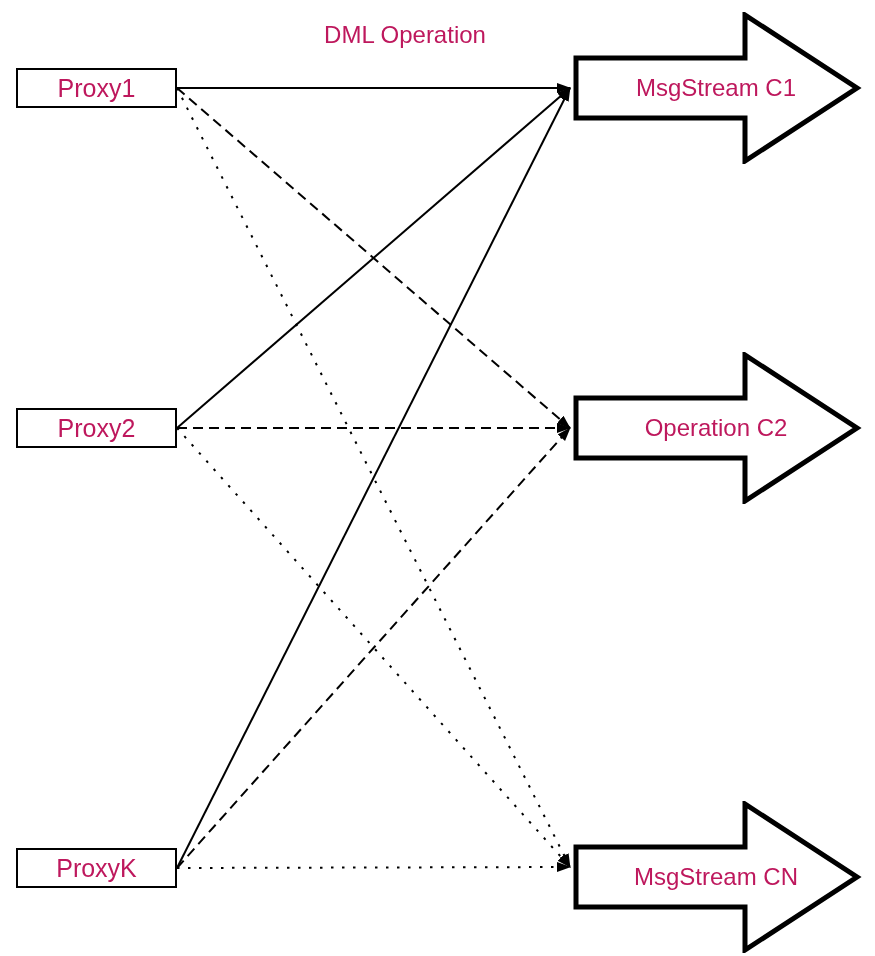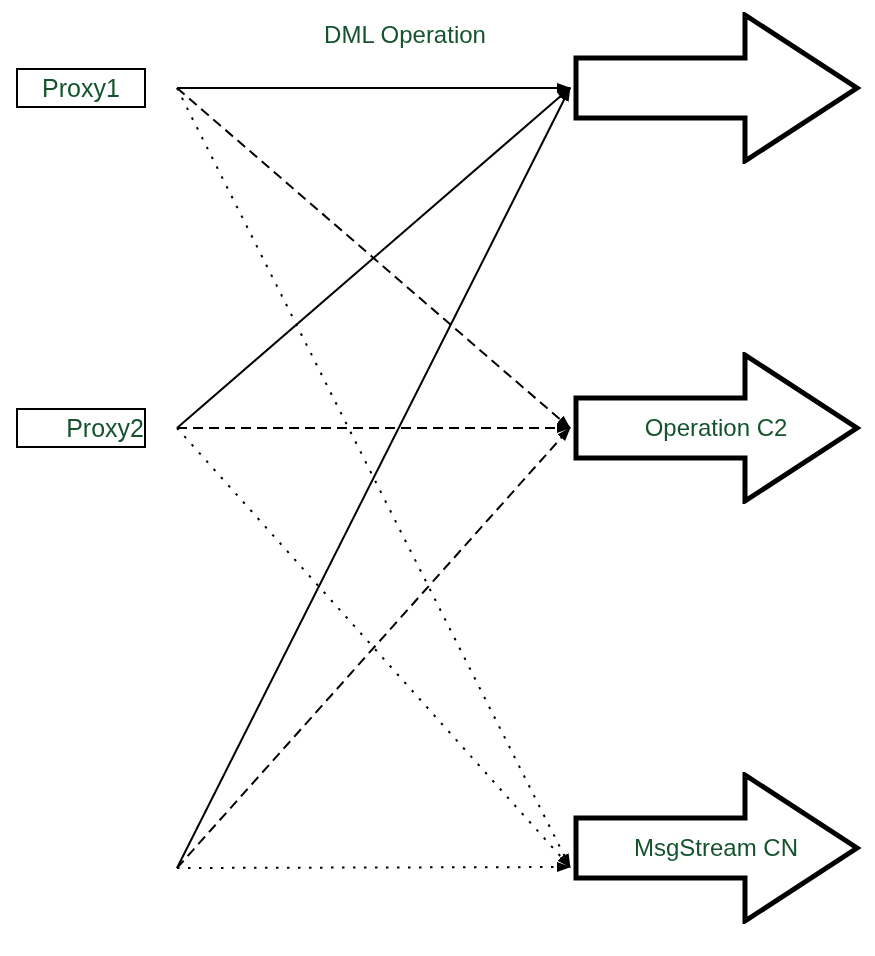--- a/index.html
+++ b/index.html
@@ -1,21 +1,21 @@
 <!DOCTYPE html>
 <html><head>
 <meta charset="utf-8">
 <style>
   html, body { margin: 0; padding: 0; background: #ffffff; }
   .canvas {
     position: relative;
     width: 875px;
     height: 956px;
     background: #ffffff;
-    color: #14532d;
+    color: #be185d;
     font-family: "Liberation Sans", sans-serif;
     overflow: hidden;
   }
   .connectors { position: absolute; left: 0; top: 0; }
   .connectors line { stroke: #000000; stroke-width: 2; fill: none; }
   .connectors line.dashed { stroke-dasharray: 10 6; }
   .connectors line.dotted { stroke-dasharray: 2.5 8.5; }
 
   .title {
     position: absolute;
@@ -24,43 +24,43 @@
     width: 220px;
     text-align: center;
     font-size: 24px;
     line-height: 27px;
     white-space: nowrap;
   }
 
   .proxy {
     position: absolute;
     left: 16px;
-    width: 130px;
+    width: 161px;
     height: 40px;
     box-sizing: border-box;
     border: 2px solid #000000;
     background: #ffffff;
     display: flex;
     align-items: center;
     justify-content: center;
     font-size: 25px;
   }
   .proxy.p1 { top: 68px; }
-  .proxy.p2 { top: 408px; justify-content: flex-end; }
+  .proxy.p2 { top: 408px; }
   .proxy.pk { top: 848px; }
 
   .stream {
     position: absolute;
     left: 570px;
     width: 292px;
     height: 152px;
   }
   .stream.c1 { top: 12px; }
   .stream.c2 { top: 352px; }
-  .stream.cn { top: 772px; }
+  .stream.cn { top: 801px; }
   .stream svg { position: absolute; left: 0; top: 0; }
   .stream .block-arrow {
     fill: #ffffff;
     stroke: #000000;
     stroke-width: 5;
     stroke-linejoin: miter;
   }
   .stream-label {
     position: absolute;
     left: 0;
@@ -101,25 +101,29 @@
   <div class="title">
     <div>DML Operation</div>
   </div>
 
   <div class="proxy p1">
     <span>Proxy1</span>
   </div>
   <div class="proxy p2">
     <span>Proxy2</span>
   </div>
+  <div class="proxy pk">
+    <span>ProxyK</span>
+  </div>
 
   <div class="stream c1">
     <svg width="292" height="152" viewBox="0 0 292 152">
       <polygon class="block-arrow" points="6,46 175,46 175,3 287,76 175,149 175,106 6,106"></polygon>
     </svg>
+    <div class="stream-label">MsgStream C1</div>
   </div>
 
   <div class="stream c2">
     <svg width="292" height="152" viewBox="0 0 292 152">
       <polygon class="block-arrow" points="6,46 175,46 175,3 287,76 175,149 175,106 6,106"></polygon>
     </svg>
     <div class="stream-label">Operation C2</div>
   </div>
 
   <div class="stream cn">

